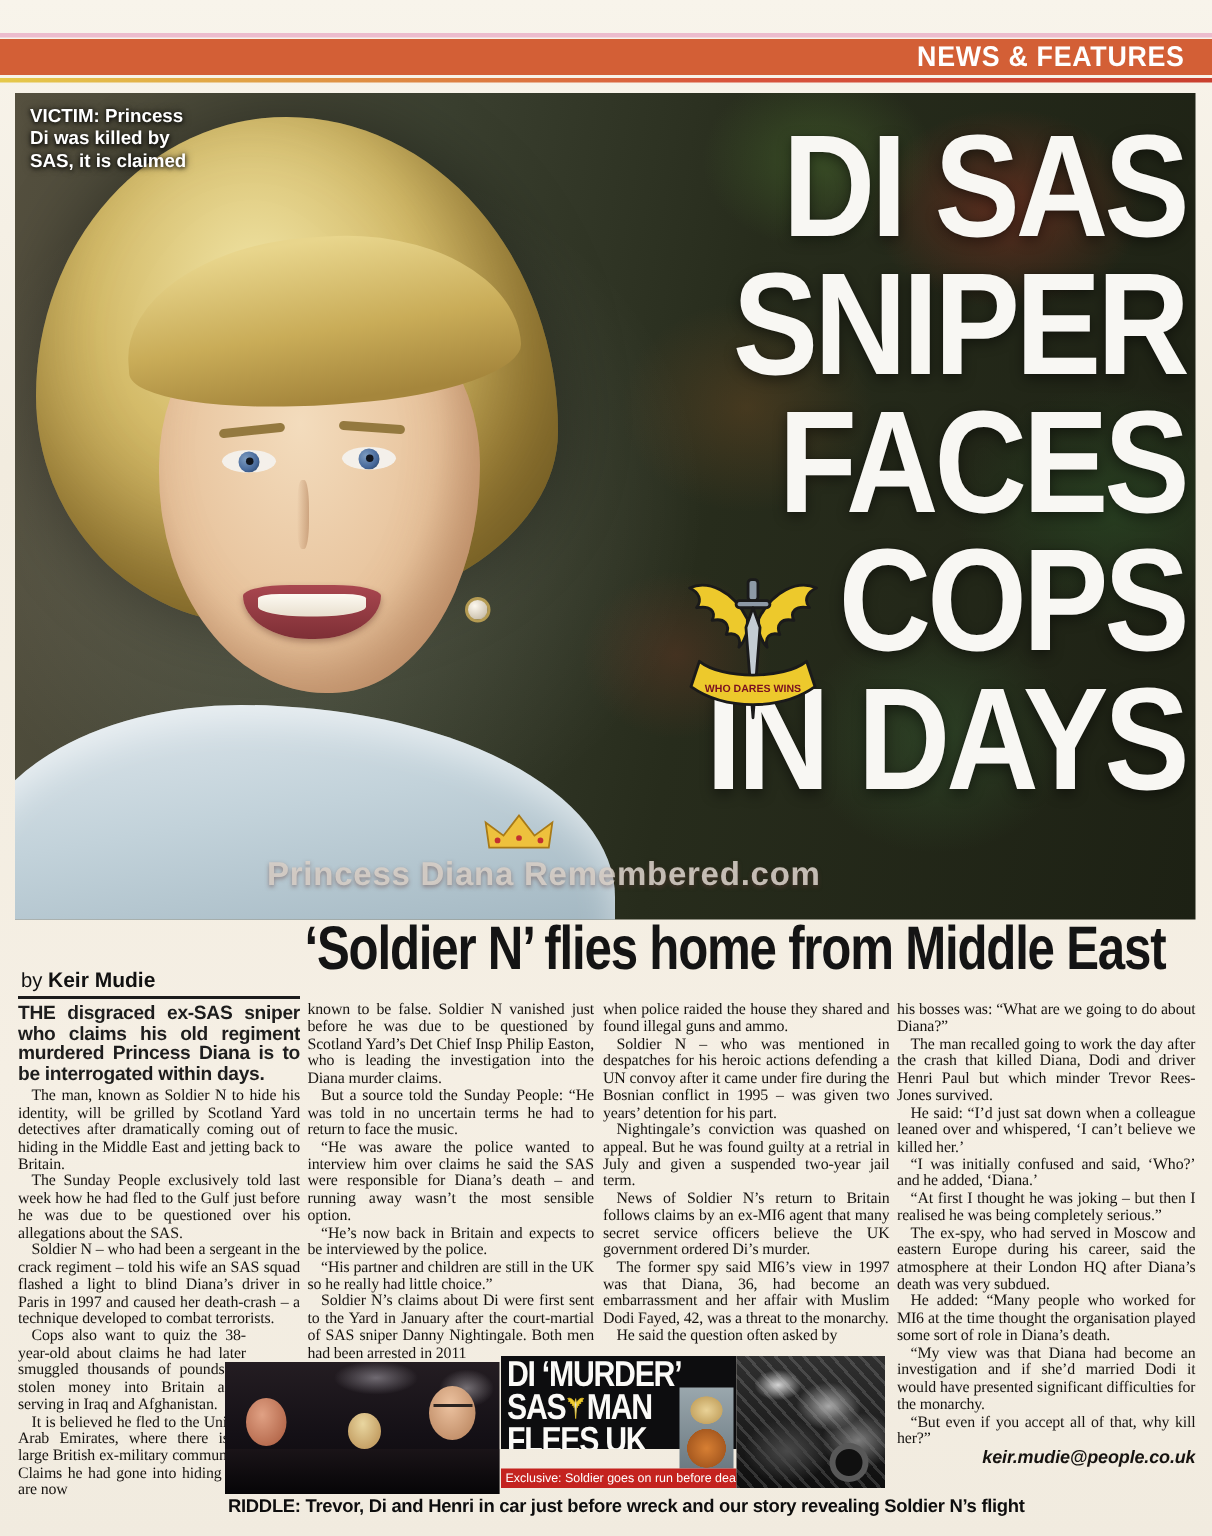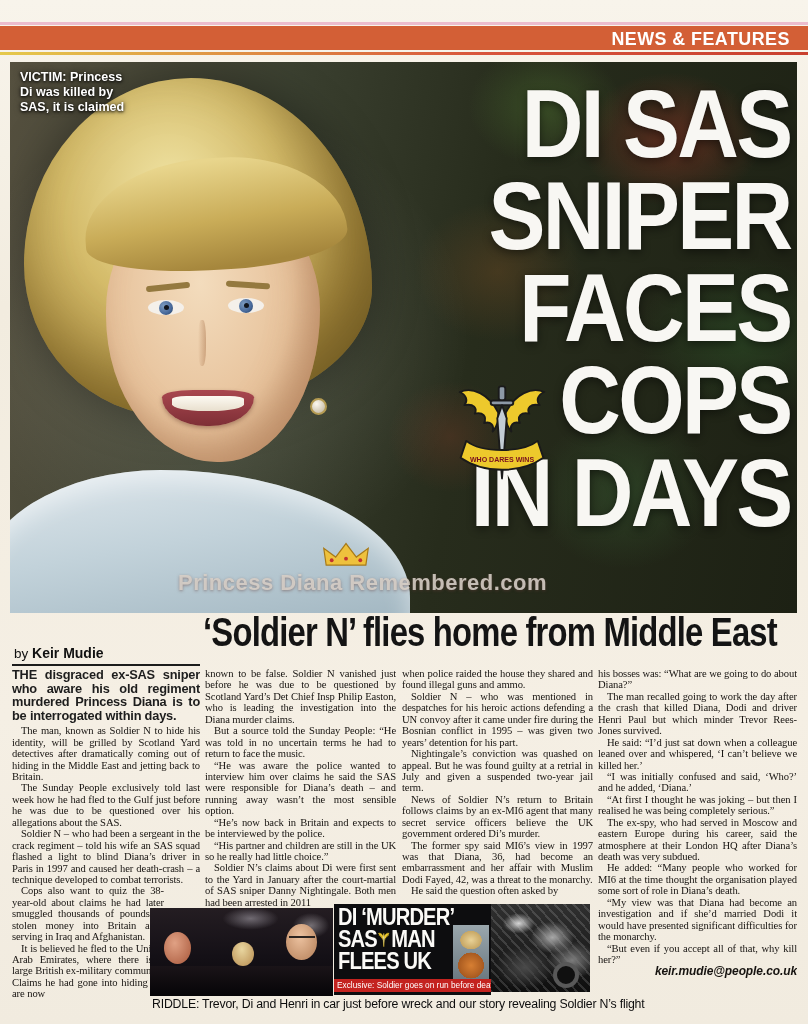--- a/index.html
+++ b/index.html
@@ -113,21 +113,21 @@
   .pface.di { left:82px; top:34px; width:22px; height:24px;
       background:radial-gradient(at 45% 30%, #e9d6a0, #c6a267 70%); }
   .pface.henri { left:136px; top:16px; width:31px; height:36px;
       background:radial-gradient(at 45% 35%, #ecc2a0, #c08d67 78%); }
   .glasses { position:absolute; left:139px; top:28px; width:26px; height:8px;
       border-top:2px solid #2c2420; }
   .seatback { position:absolute; left:0; top:58px; width:183px; height:30px;
       background:linear-gradient(#1a1418,#060507); }
 
   .inset-page { position:absolute; left:334px; top:904px; width:256px; height:88px; }
-  .fp-black { position:absolute; left:0; top:0; width:157px; height:91px; background:#0d0d0f;
+  .fp-black { position:absolute; left:0; top:0; width:157px; height:62px; background:#0d0d0f;
       padding:2px 0 0 4px; overflow:hidden; }
   .fp-line { color:#fbfaf7; font-weight:bold; font-size:24px; line-height:.92; letter-spacing:-1px;
       transform:scaleX(.84); transform-origin:left; white-space:nowrap; }
   .fp-line .badge-small { width:15px; height:17px; vertical-align:-2px; margin:0 1px; }
   .fp-diana { position:absolute; left:119px; top:21px; width:36px; height:54px;
       background:
         radial-gradient(14px 12px at 50% 28%, #e9d297, #c7a765 75%, transparent 78%),
         radial-gradient(16px 16px at 50% 75%, #d77f33, #a85a20 80%, transparent 82%),
         linear-gradient(#9aa7ad,#6c7a82); }
   .fp-strap { position:absolute; left:0; top:75px; width:157px; height:13px; background:#c4231f;
@@ -137,21 +137,21 @@
         radial-gradient(22px 14px at 28% 22%, #d6d6d6, transparent 72%),
         radial-gradient(30px 22px at 62% 38%, #a8a8a8, transparent 72%),
         radial-gradient(34px 26px at 82% 64%, #7c7c7c, transparent 72%),
         radial-gradient(40px 30px at 34% 72%, #4a4a4a, transparent 72%),
         repeating-linear-gradient(48deg, rgba(205,205,205,.18) 0 2px, transparent 2px 7px),
         linear-gradient(#303030,#0e0e0e); }
   .wheel { position:absolute; left:62px; top:58px; width:26px; height:26px; border-radius:50%;
       background:#101010; border:4px solid #585858; }
 
   .caption-bottom { position:absolute; left:152px; top:997px; width:640px; color:#0e0e0e;
-      font-weight:normal; font-size:12.3px; letter-spacing:-.2px; }
+      font-weight:bold; font-size:12.3px; letter-spacing:-.2px; }
 </style>
 </head>
 <body>
 
 <div class="page">
 
   <div class="topline-pink"></div>
   <div class="topbar">
     <span>NEWS &amp; FEATURES</span>
   </div>
@@ -212,21 +212,21 @@
     <div class="watermark">Princess Diana Remembered.com</div>
   </div>
 
   <div class="byline">
     <span>by </span><b>Keir Mudie</b>
   </div>
   <div class="byline-rule"></div>
   <div class="subhead">‘Soldier N’ flies home from Middle East</div>
 
   <div class="col col1">
-    <p class="lead">THE disgraced ex-SAS sniper who aware his old regiment murdered Princess Diana is to be interrogated within days.</p>
+    <p class="lead">THE disgraced ex-SAS sniper who claims his old regiment murdered Princess Diana is to be interrogated within days.</p>
     <p>The man, known as Soldier N to hide his identity, will be grilled by Scotland Yard detectives after dramatically coming out of hiding in the Middle East and jetting back to Britain.</p>
     <p>The Sunday People exclusively told last week how he had fled to the Gulf just before he was due to be questioned over his allegations about the SAS.</p>
     <p>Soldier N – who had been a sergeant in the crack regiment – told his wife an SAS squad flashed a light to blind Diana’s driver in Paris in 1997 and caused her death-crash – a technique developed to combat terrorists.</p>
     <div class="car-cutout"></div>
     <p>Cops also want to quiz the 38-year-old about claims he had later smuggled thousands of pounds of stolen money into Britain after serving in Iraq and Afghanistan.</p>
     <p>It is believed he fled to the United Arab Emirates, where there is a large British ex-military community. Claims he had gone into hiding in Thailand are now</p>
   </div>
 
   <div class="col col2">
     <p class="cont">known to be false. Soldier N vanished just before he was due to be questioned by Scotland Yard’s Det Chief Insp Philip Easton, who is leading the investigation into the Diana murder claims.</p>

